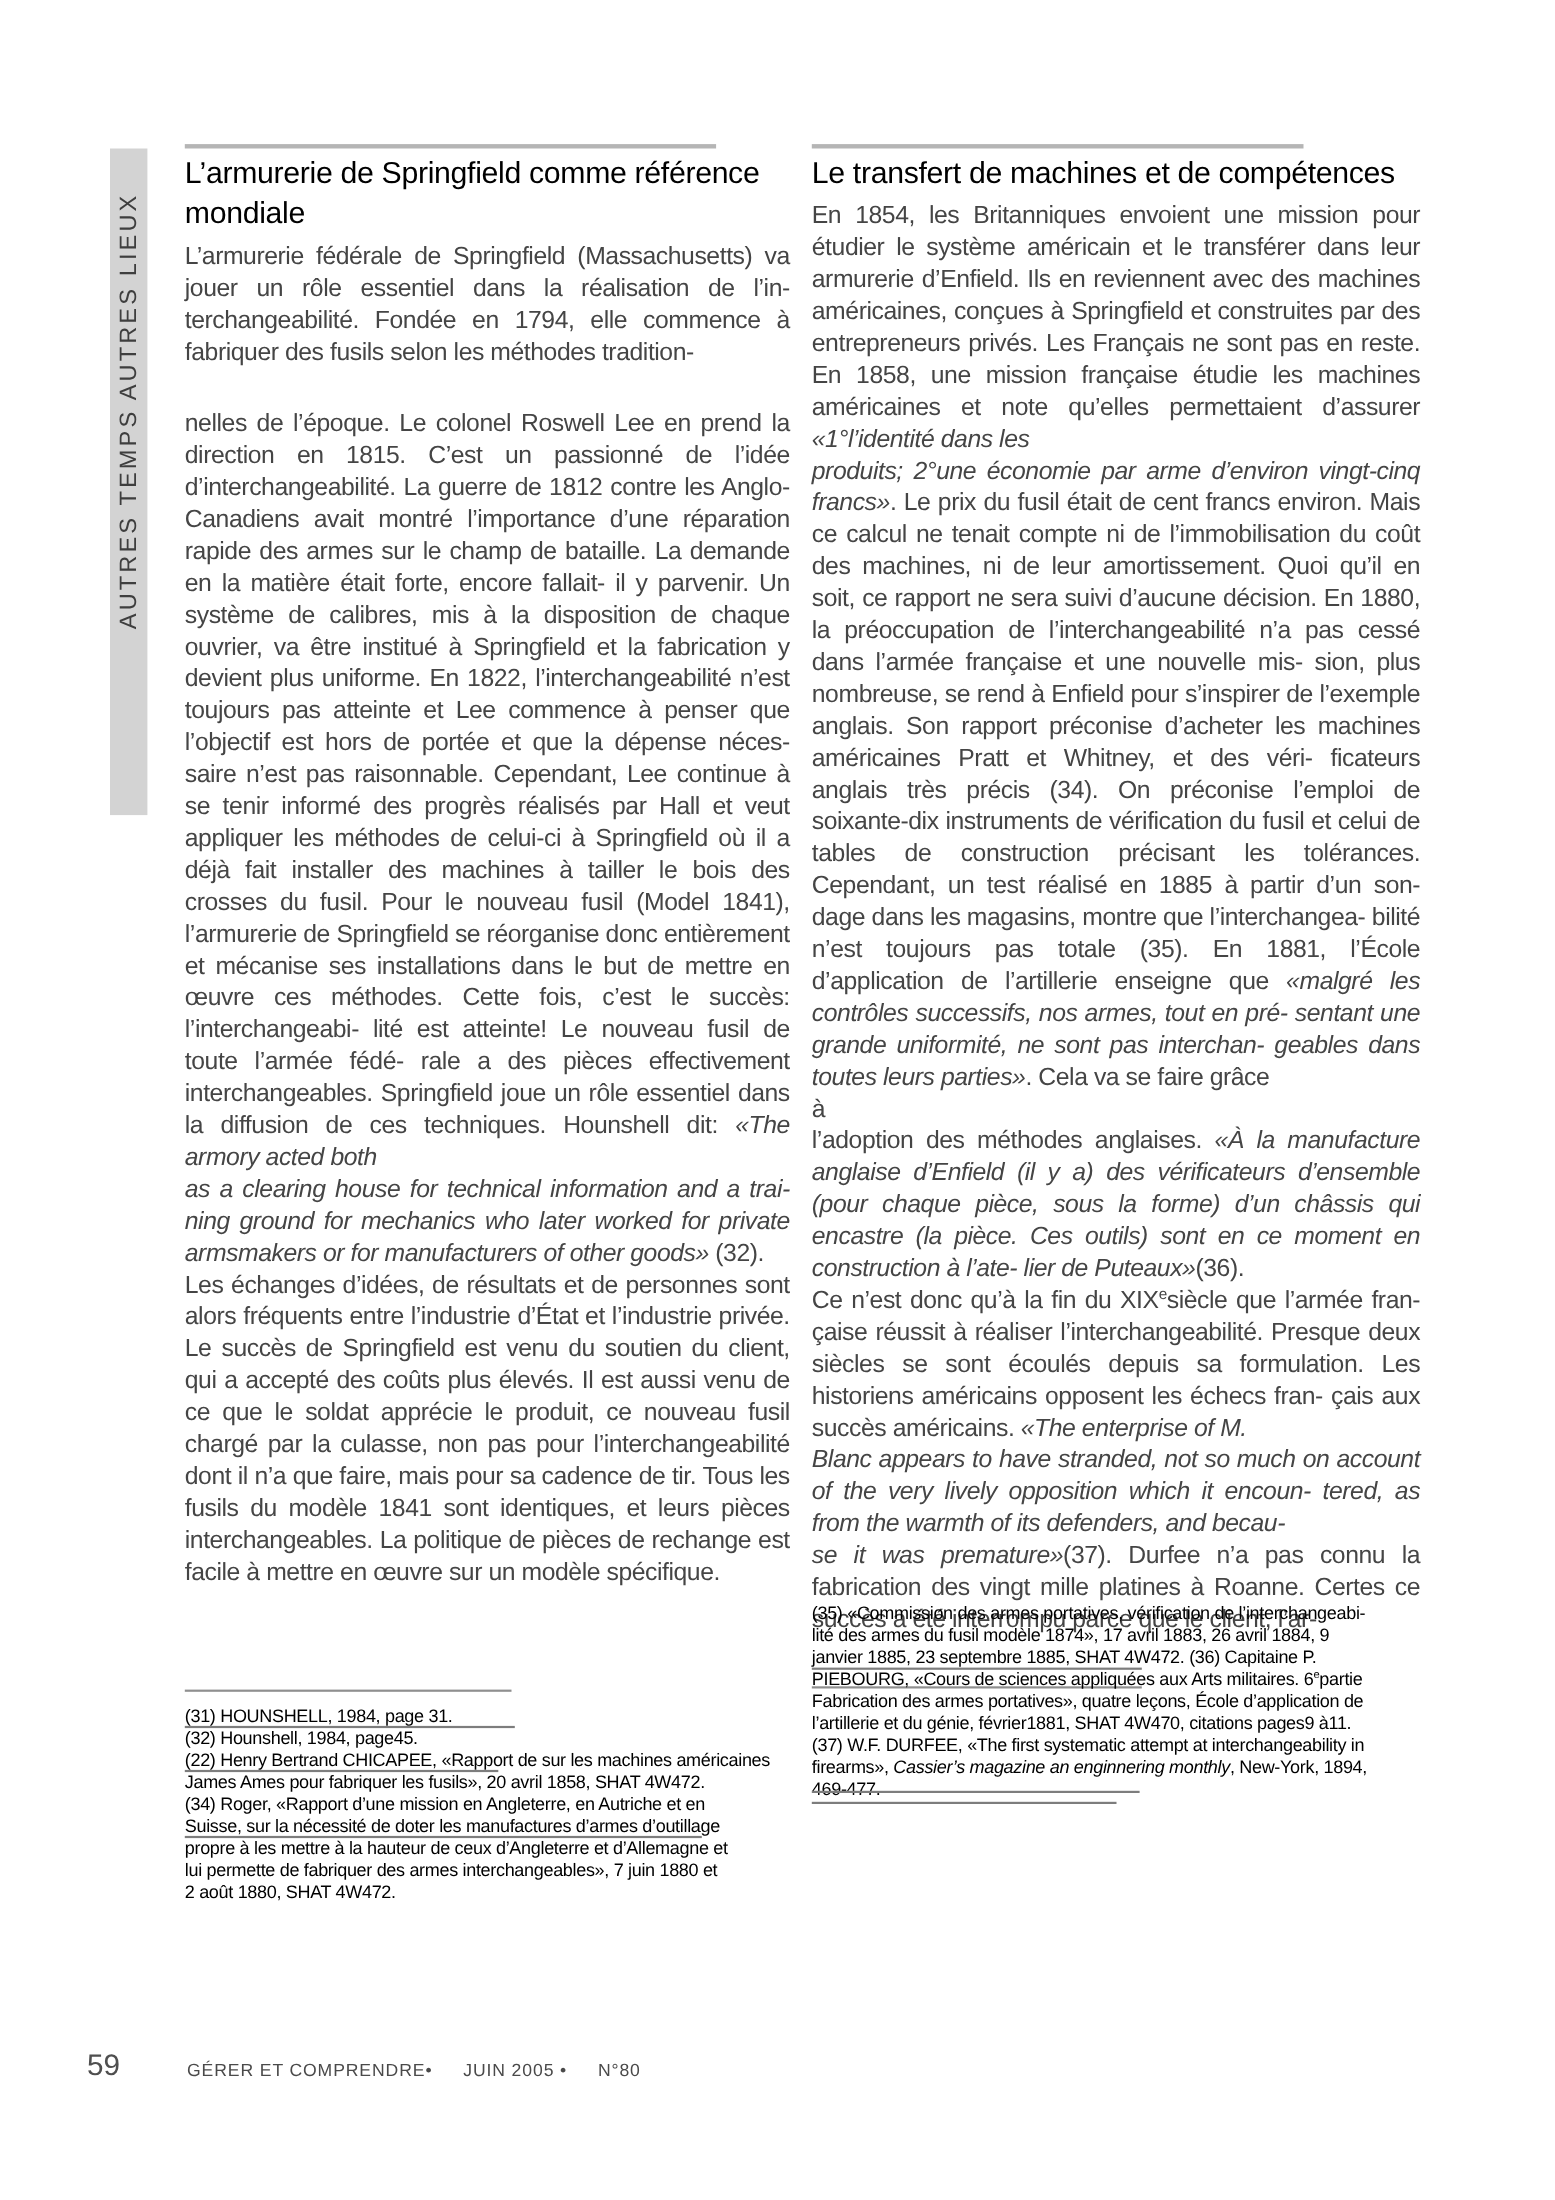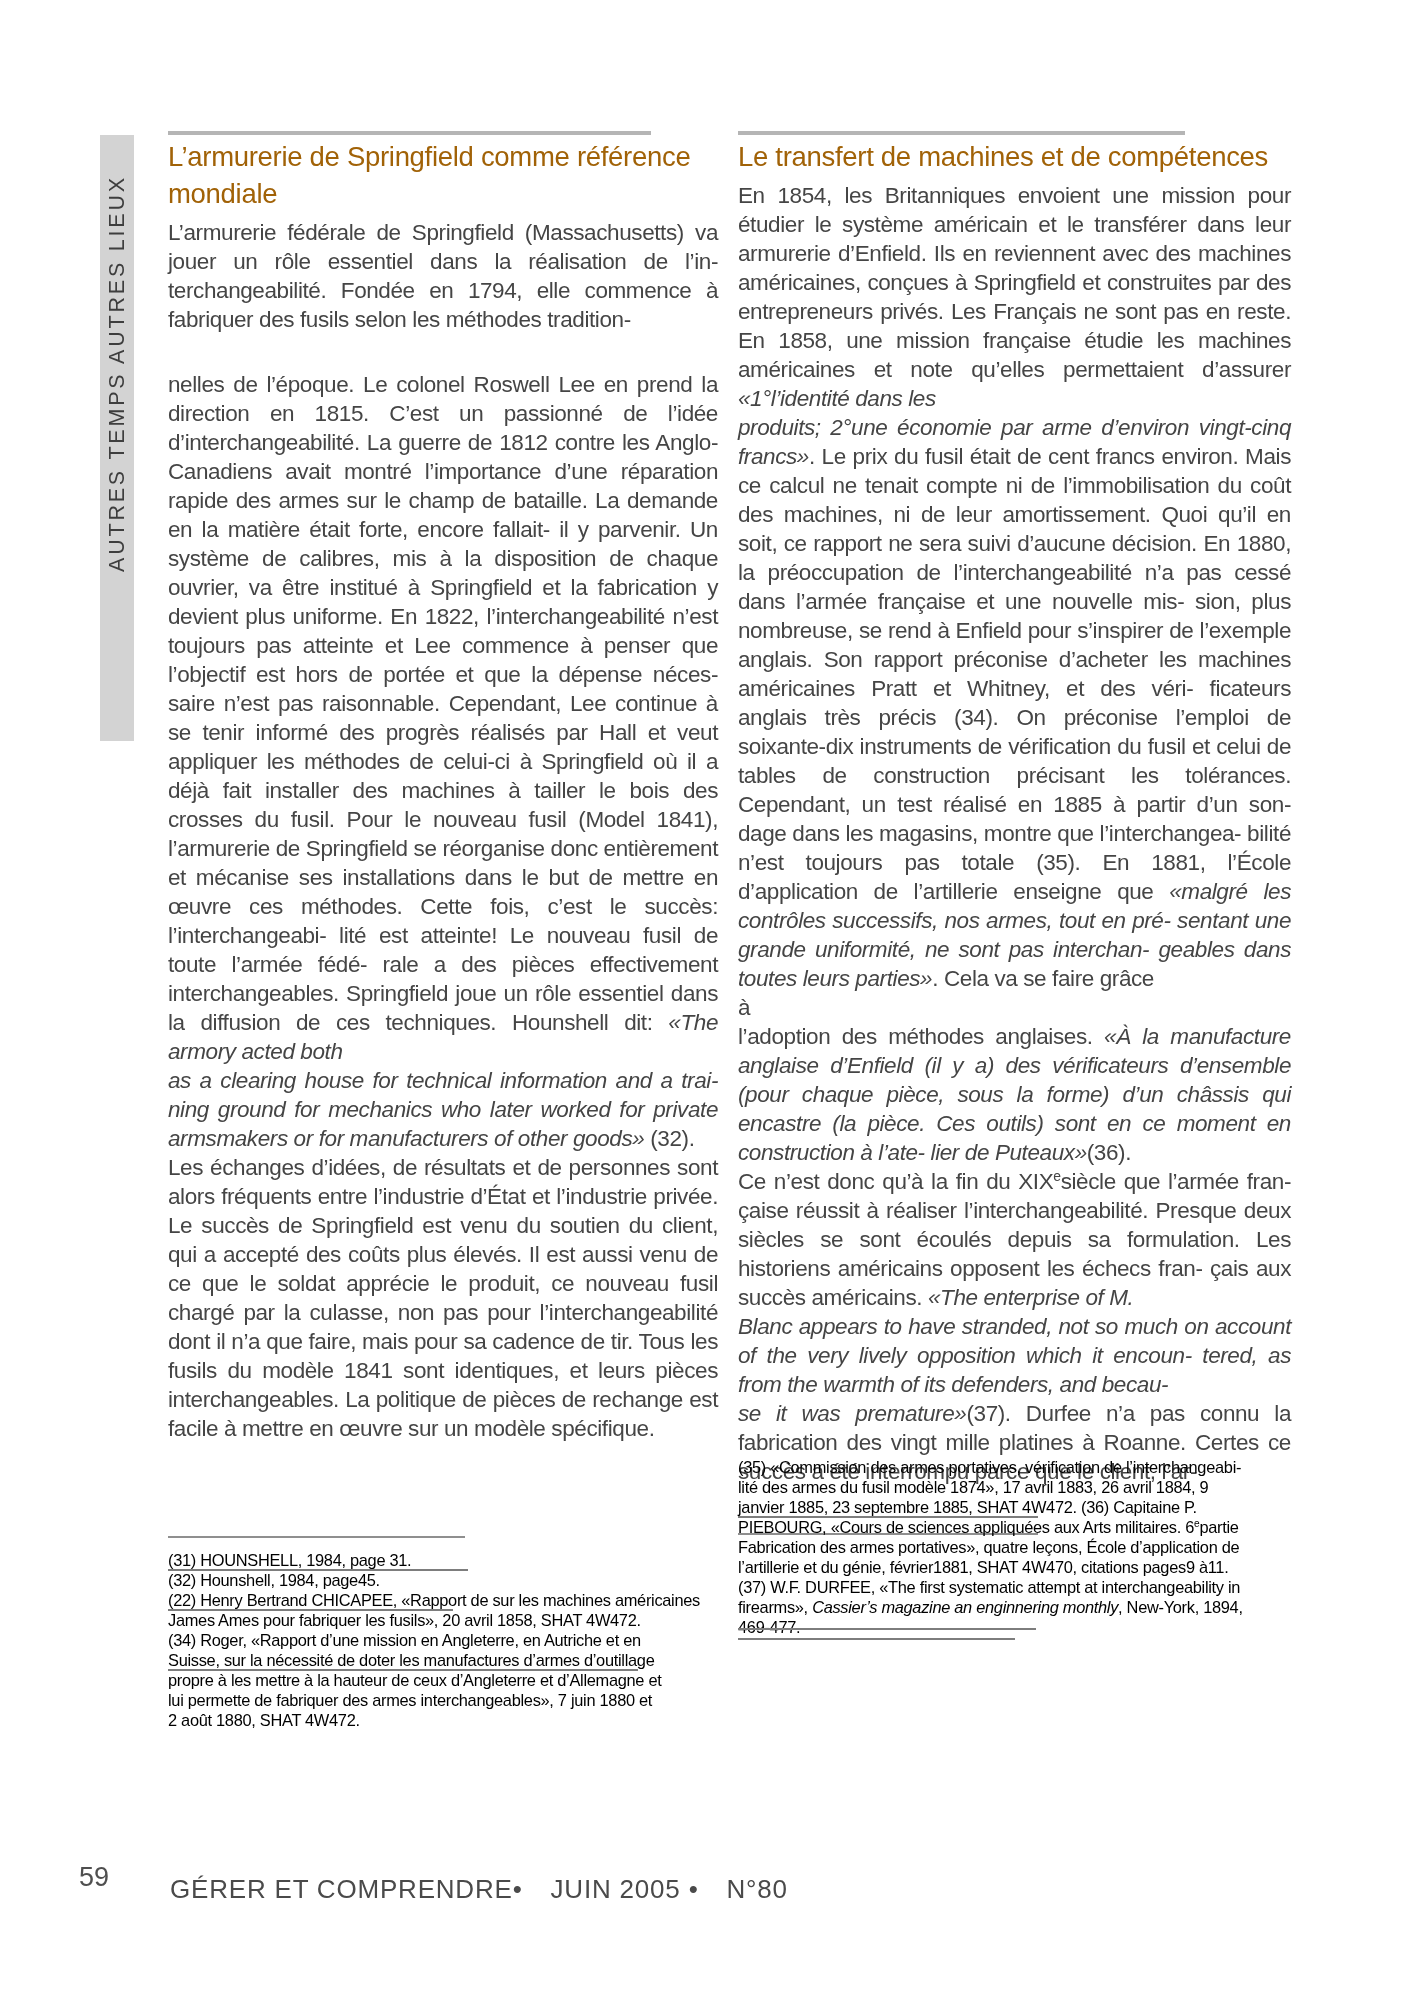--- a/index.html
+++ b/index.html
@@ -18,21 +18,21 @@
   
   .ovl{height:4px;background:#b5b5b5;}
   .ovl-left{left:168px;top:131px;width:483px;}
   .ovl-right{left:738px;top:131px;width:447px;}
   
   .col{line-height:29px;font-size:22.5px;letter-spacing:-0.4px;text-align:justify;color:#454545;}
   .col-left{left:168px;top:138px;width:550px;}
   .col-right{left:738px;top:138px;width:553px;}
   h2.hd{
     margin:0 0 6px 0;font-size:27.5px;line-height:37px;font-weight:400;
-    letter-spacing:-0.3px;color:#a16207;text-align:left;
+    letter-spacing:-0.3px;color:#000000;text-align:left;
   }
   h2.hd span{display:block;white-space:nowrap;}
   p.bp{margin:0;}
   p.bp.gap{margin-top:36px;}
   .it{font-style:italic;}
   .sup{vertical-align:super;font-size:62%;line-height:0;}
   
   .fn-sep{height:2px;background:#8f8f8f;}
   .fn-sep-left{left:168px;top:1536px;width:297px;}
   .fn-sep-right{left:738px;top:1533px;width:300px;}
@@ -41,21 +41,21 @@
   .fn-right{left:738px;top:1457px;}
   .fn-line{position:relative;white-space:nowrap;margin:0;}
   .rule{position:absolute;height:1.6px;background:#7d7d7d;left:0;}
   .rule.b300{width:300px;bottom:-1px;}
   .rule.b285{width:285px;bottom:-1px;}
   .rule.b470{width:470px;bottom:-1px;}
   .rule.strike298{width:298px;top:55%;}
   .rule.b277{width:277px;bottom:-3px;}
   
   .footer-page{left:79px;top:1862px;font-size:27px;color:#4f4f4f;}
-  .footer-journal{left:170px;top:1874px;font-size:26px;letter-spacing:0.8px;color:#4a4a4a;}
+  .footer-journal{left:170px;top:1874px;font-size:16px;letter-spacing:0.8px;color:#4a4a4a;}
   .footer-journal span{margin-right:28px;}
   .footer-journal span:last-child{margin-right:0;}
 </style>
 </head>
 <body>
 
 <div class="abs side-bar"></div>
 <div class="abs side-label">AUTRES TEMPS AUTRES LIEUX</div>
 
 <div class="abs ovl ovl-left"></div>

